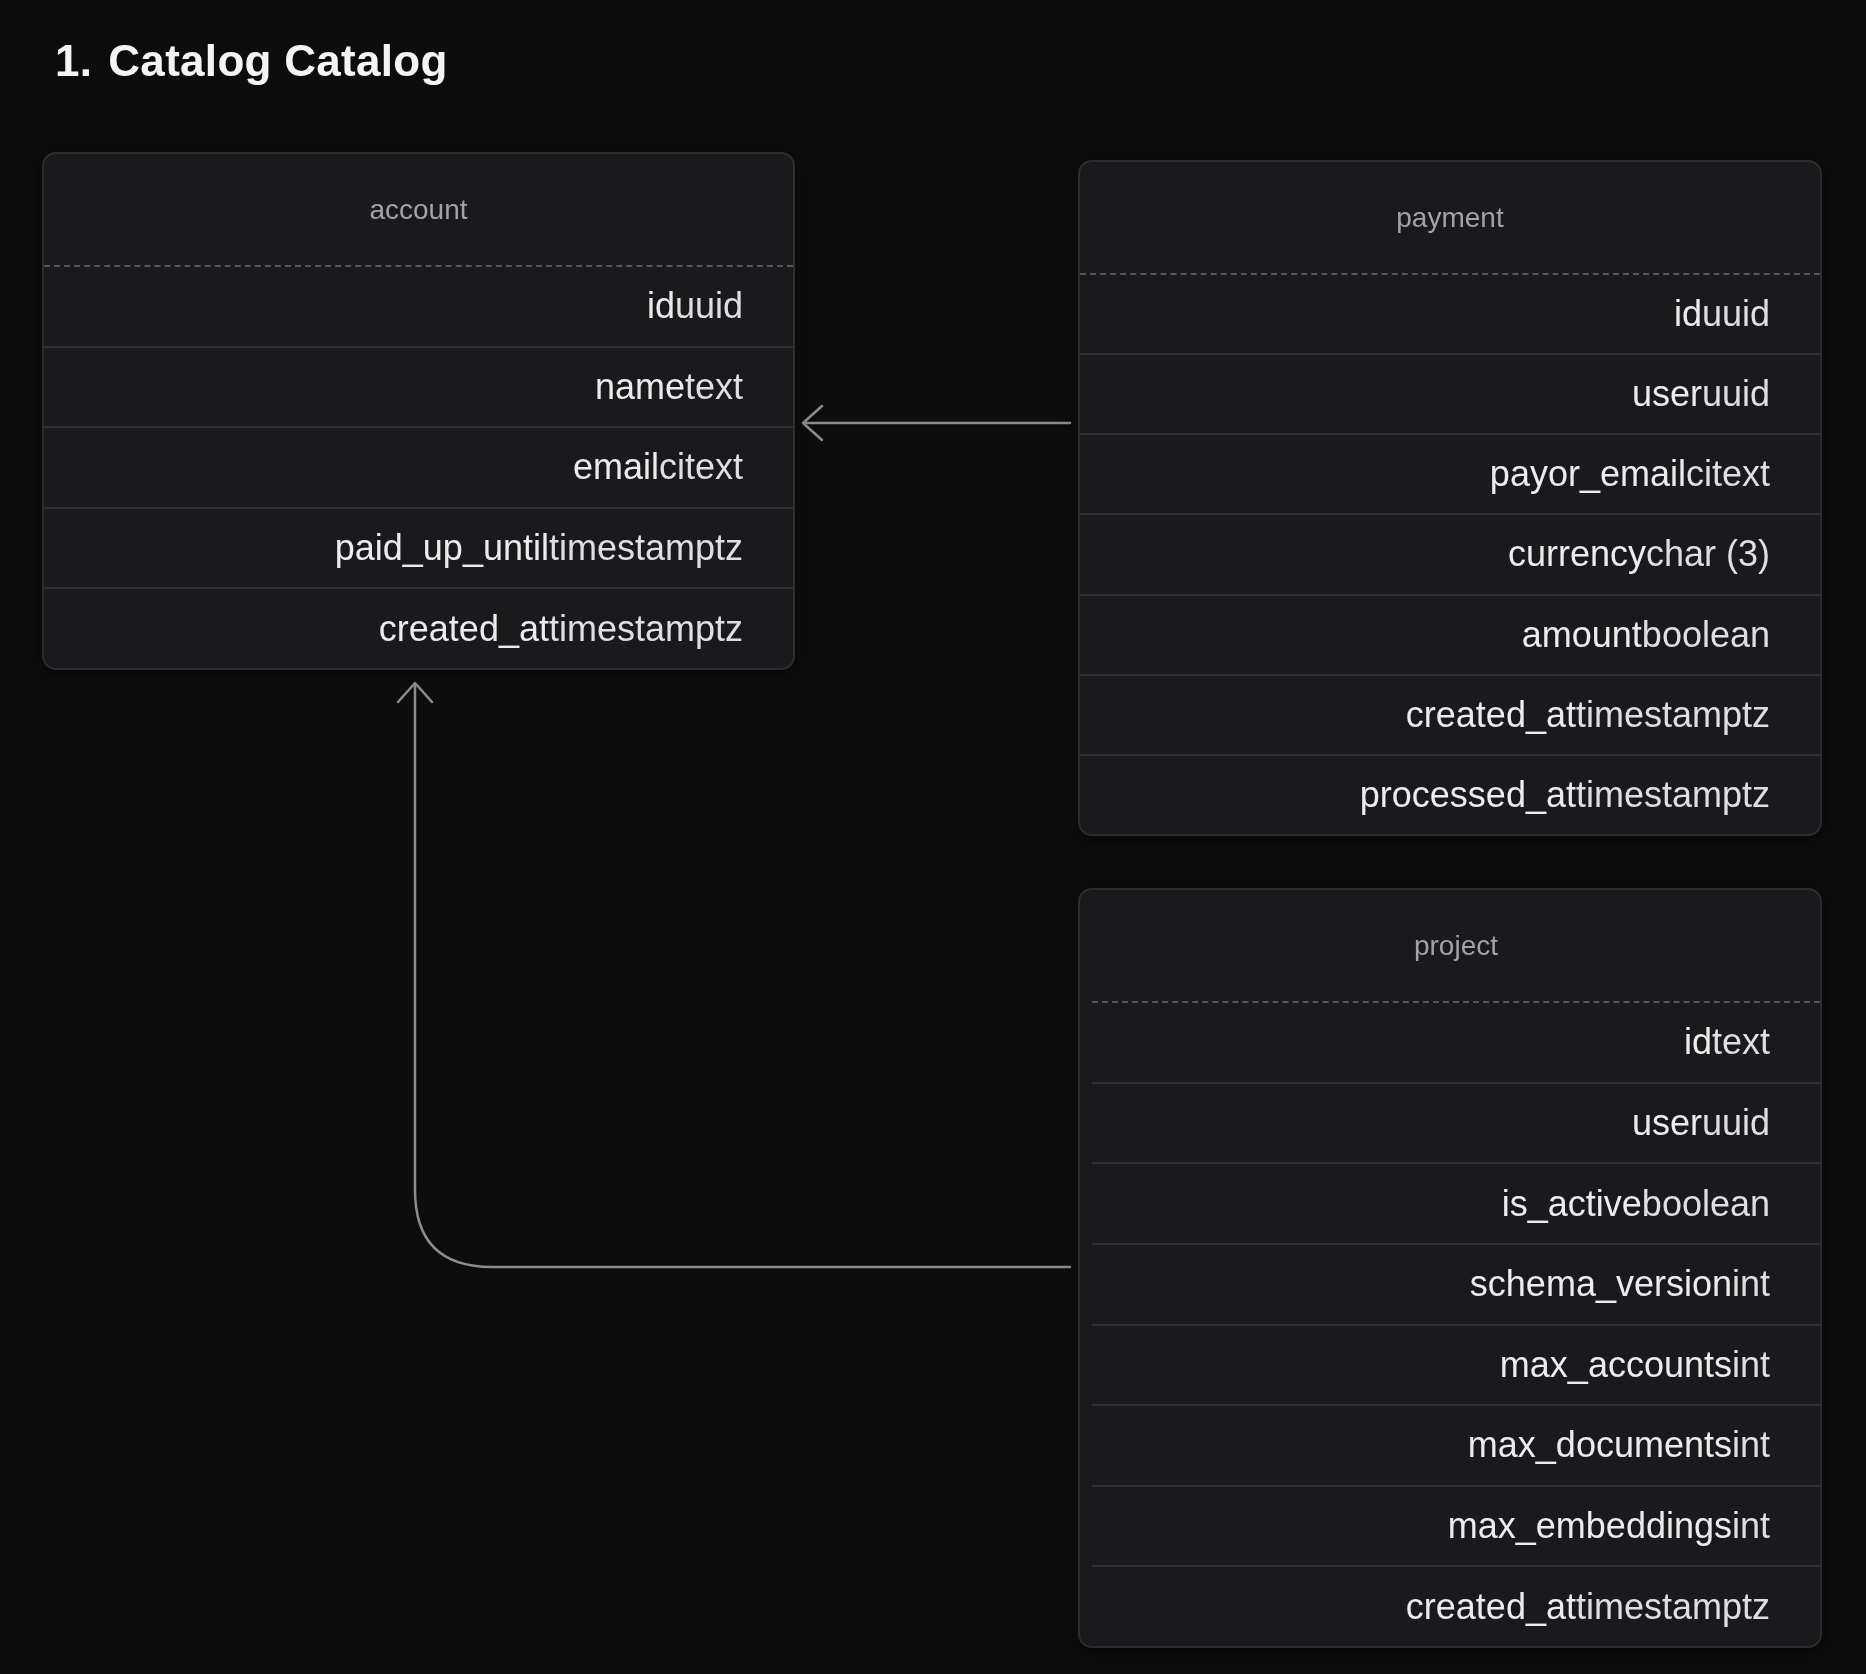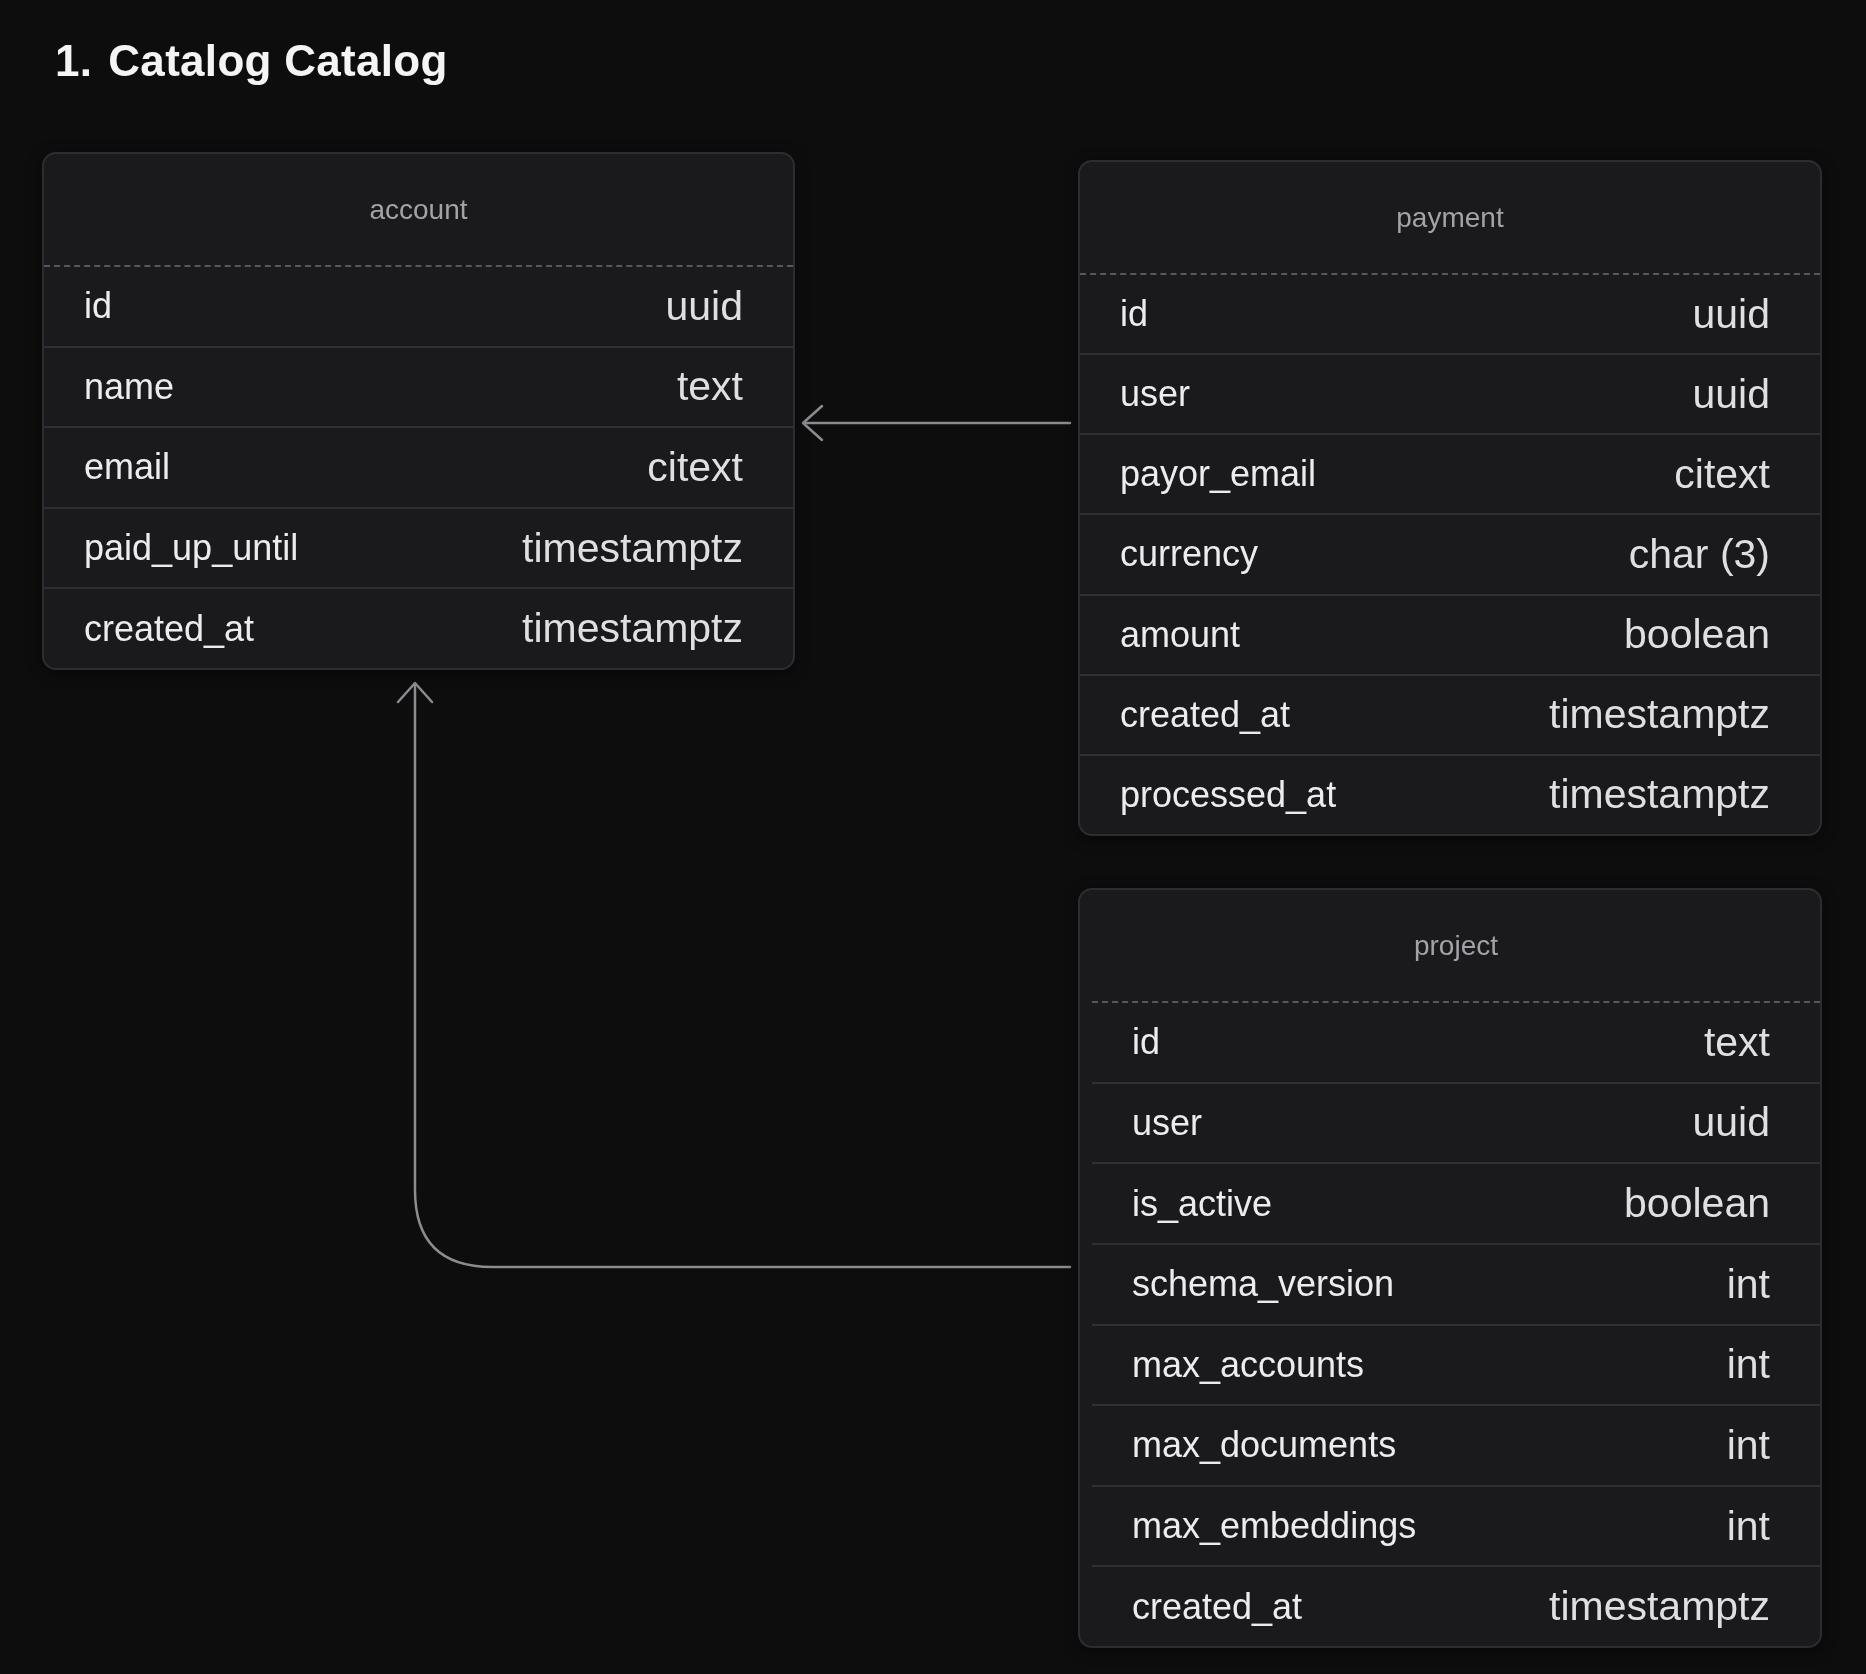--- a/index.html
+++ b/index.html
@@ -32,26 +32,26 @@
   .table-card.account{left:42px;top:152px;width:753px;height:518px;}
   .table-card.payment{left:1078px;top:160px;width:744px;height:676px;}
   .table-card.project{left:1078px;top:888px;width:744px;height:760px;padding-left:12px;}
   .table-header{
     height:111px;flex:0 0 111px;display:flex;align-items:center;justify-content:center;
     color:var(--header-text);font-size:28px;
     border-bottom:2px dashed var(--dash-border);
   }
   .table-rows{flex:1;display:flex;flex-direction:column;}
   .table-row{
-    flex:1;display:flex;align-items:center;justify-content:space-between;
+    flex:1;display:flex;align-items:center;justify-content:flex-end;
     padding:0 50px 0 40px;border-top:2px solid var(--row-border);
   }
   .table-row:first-child{border-top:none;}
   .col-name{color:var(--field-text);font-size:36px;white-space:nowrap;}
-  .col-type{color:var(--type-text);font-size:41px;white-space:nowrap;text-align:right;}
+  .col-type{color:var(--type-text);font-size:36px;white-space:nowrap;text-align:right;}
   .connector-layer{position:absolute;left:0;top:0;width:1866px;height:1674px;pointer-events:none;}
   .connector-layer path,.connector-layer polyline{
     fill:none;stroke:var(--connector);stroke-width:2.5;stroke-linecap:round;stroke-linejoin:round;
   }
 </style>
 </head>
 <body>
 
 <div class="canvas">
 

